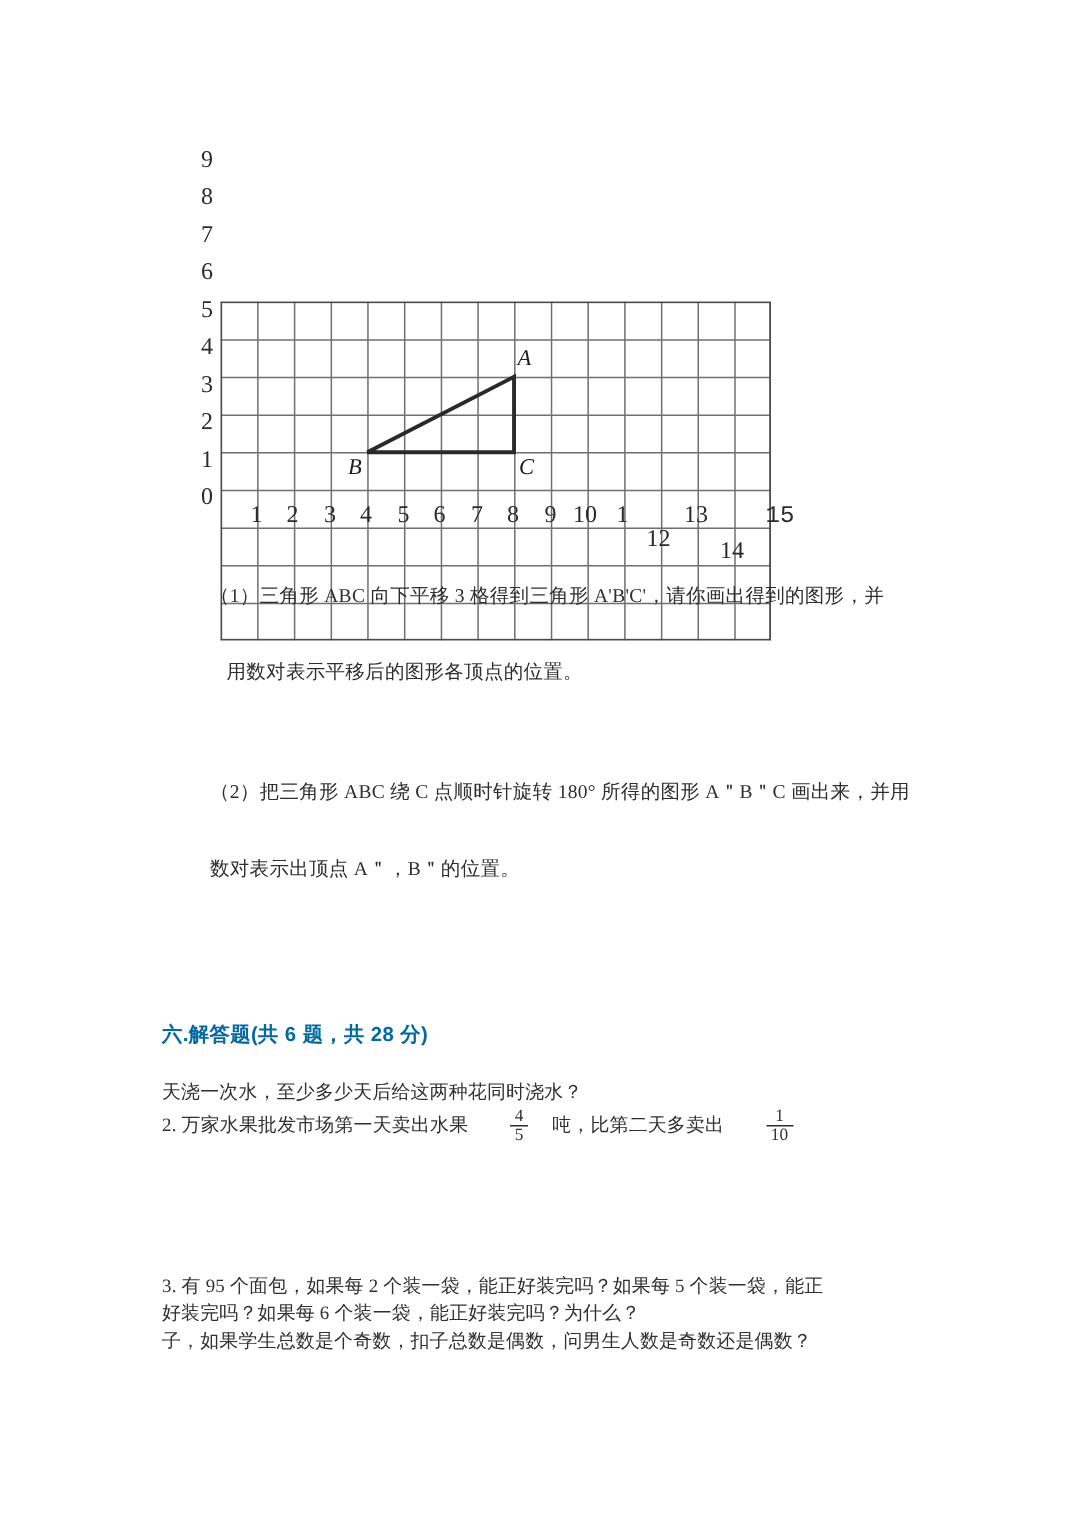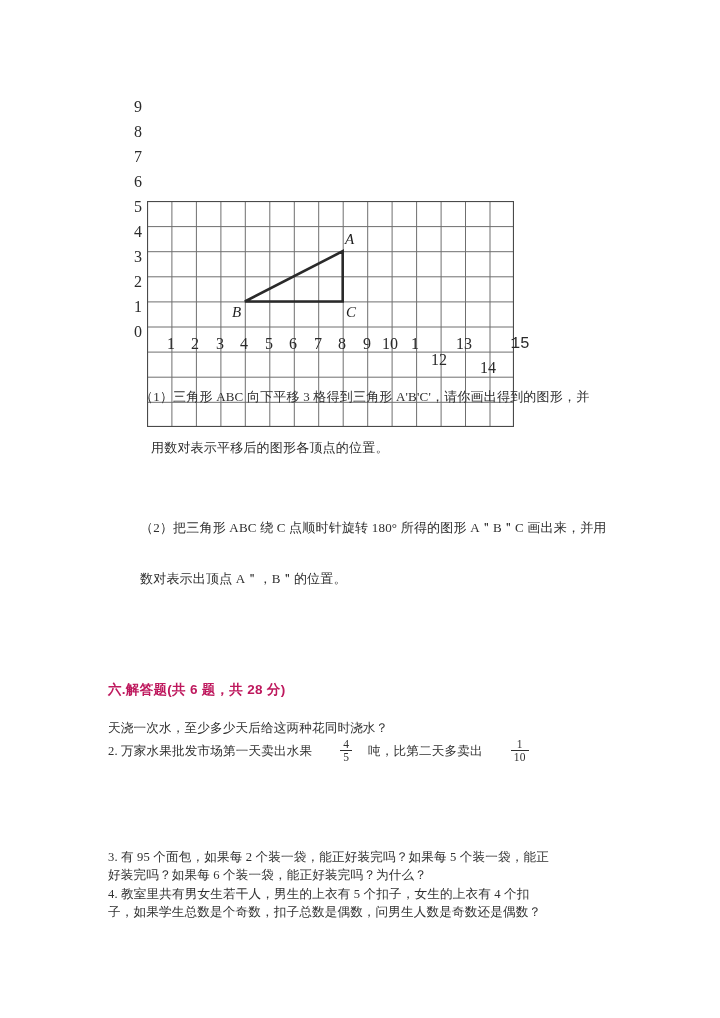--- a/index.html
+++ b/index.html
@@ -78,21 +78,21 @@
     margin-left: 32px;
   }
 
   .section-head {
     position: absolute;
     left: 108px;
     top: 681px;
     font-family: "Liberation Sans", "DejaVu Sans", sans-serif;
     font-weight: bold;
     font-size: 13.5px;
-    color: #be185d;
+    color: #0369a1;
     letter-spacing: 0.3px;
     white-space: nowrap;
   }
 
   .prob {
     position: absolute;
     left: 108px;
     font-family: "Liberation Serif", "DejaVu Serif", serif;
     font-size: 12.6px;
     color: #303030;
@@ -214,17 +214,16 @@
       <span>2. 万家水果批发市场第一天卖出水果</span><span class="gap-a"></span><span class="frac"><span class="num">4</span><span class="den">5</span></span><span class="gap-b"></span><span>吨，比第二天多卖出</span><span class="gap-c"></span><span class="frac"><span class="num">1</span><span class="den">10</span></span>
     </span>
   </div>
 
   <div class="prob" style="top:848px;">
     <span class="ln">3. 有 95 个面包，如果每 2 个装一袋，能正好装完吗？如果每 5 个装一袋，能正</span>
     <span class="ln">好装完吗？如果每 6 个装一袋，能正好装完吗？为什么？</span>
   </div>
 
   <div class="prob" style="top:885px;">
-    <span class="ln">4. 教室里共有男女生若干人，男生的上衣有 5 个扣子，女生的上衣有 4 个扣</span>
     <span class="ln">子，如果学生总数是个奇数，扣子总数是偶数，问男生人数是奇数还是偶数？</span>
   </div>
 
 </div>
 
 </body></html>

